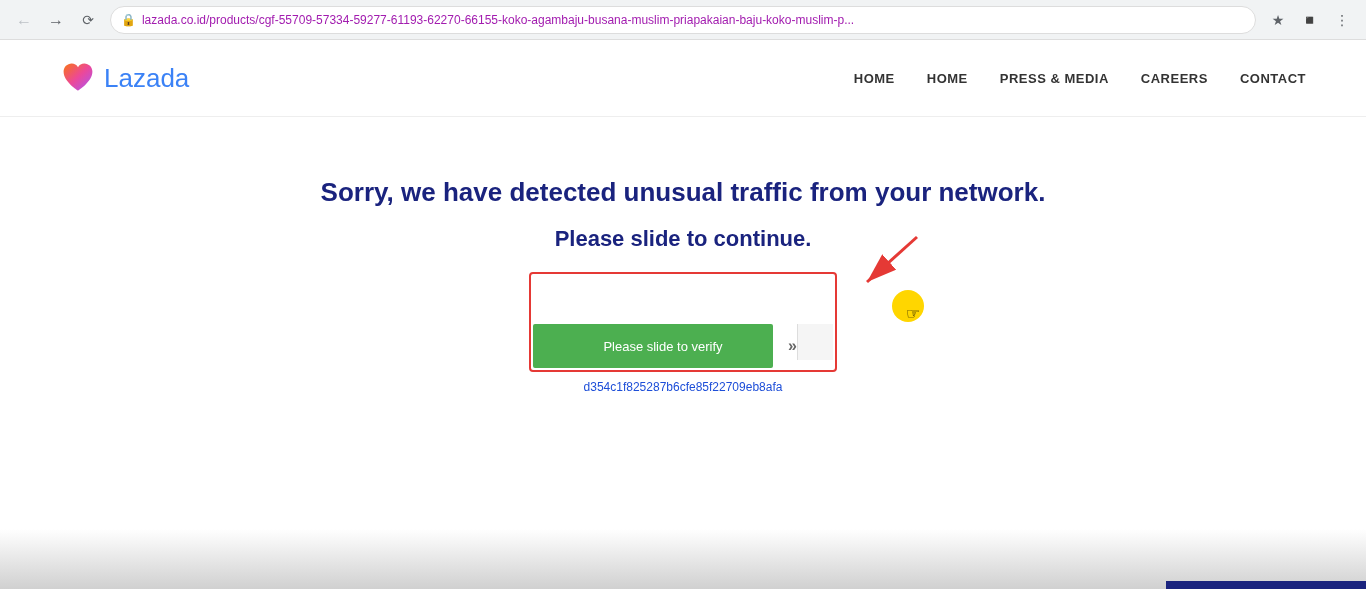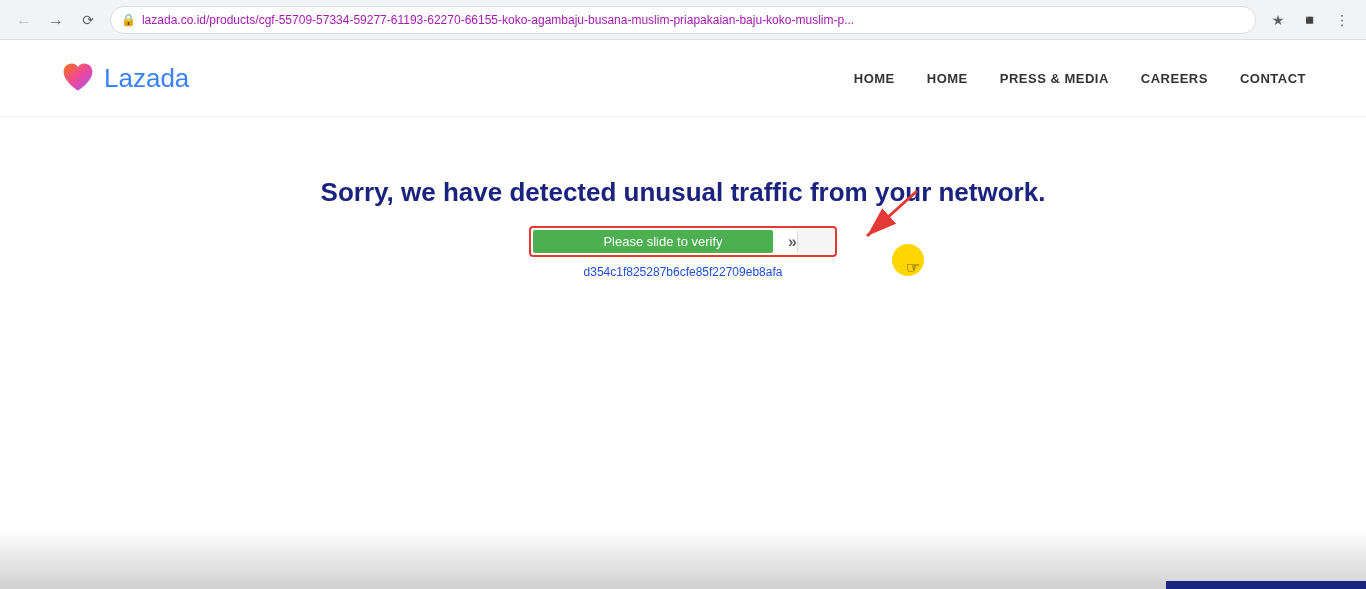--- a/index.html
+++ b/index.html
@@ -188,26 +188,27 @@
 
     .slider-outer {
       border: 2px solid #e53935;
       border-radius: 4px;
       padding: 2px;
       position: relative;
     }
 
     .slider-track {
       width: 300px;
-      height: 23px;
+      height: 44px;
       display: flex;
       align-items: center;
       position: relative;
       overflow: hidden;
       background: #fff;
+      margin-top: 48px;
     }
 
     .slider-fill {
       position: absolute;
       left: 0;
       top: 0;
       height: 100%;
       background: #4caf50;
       width: 240px;
       border-radius: 2px;
@@ -334,20 +335,21 @@
       <a class="nav-link" href="#">HOME</a>
       <a class="nav-link" href="#">HOME</a>
       <a class="nav-link" href="#">PRESS &amp; MEDIA</a>
       <a class="nav-link" href="#">CAREERS</a>
       <a class="nav-link" href="#">CONTACT</a>
     </nav>
   </div>
 
   <div class="main-content">
     <p class="sorry-title">Sorry, we have detected unusual traffic from your network.</p>
+    <p class="slide-text">Please slide to continue.</p>
 
     <div class="slider-wrapper">
       <div class="slider-outer">
         <div class="slider-track">
           <div class="slider-fill"></div>
           <span class="slider-label">Please slide to verify</span>
           <span class="slider-arrows">»</span>
           <div class="slider-handle"></div>
         </div>
       </div>

